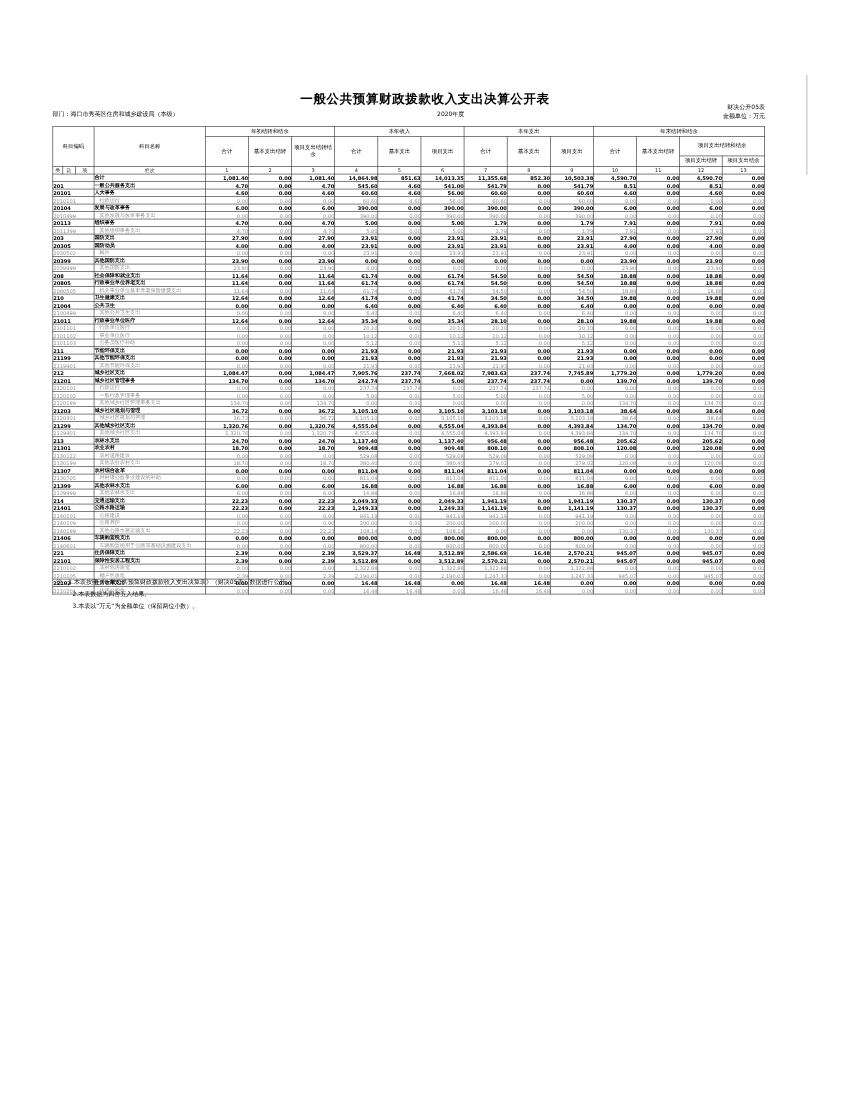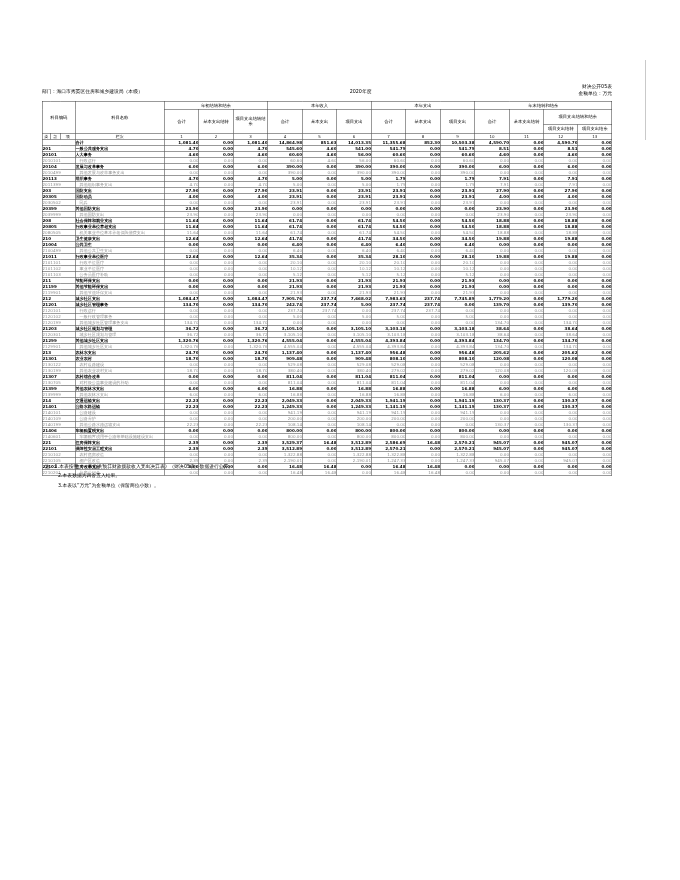--- a/index.html
+++ b/index.html
@@ -35,20 +35,21 @@
               transform:scale(0.5);transform-origin:0 0;}
   .note-line{font-size:9.6px;line-height:2.0;color:#000;}
   .note-line.indent{margin-left:26px;}
   .edge-line{position:absolute;left:645px;top:60px;width:1px;height:80px;background:#c9c9c9;}
 </style>
 </head>
 <body>
 
 <div class="canvas">
 
+  <div class="page-title">一般公共预算财政拨款收入支出决算公开表</div>
 
   <div class="meta-wrap">
     <div class="meta-dept">部门：海口市秀英区住房和城乡建设局（本级）</div>
     <div class="meta-year">2020年度</div>
     <div class="meta-right">
       <div>财决公开05表</div>
       <div>金额单位：万元</div>
     </div>
   </div>
 

